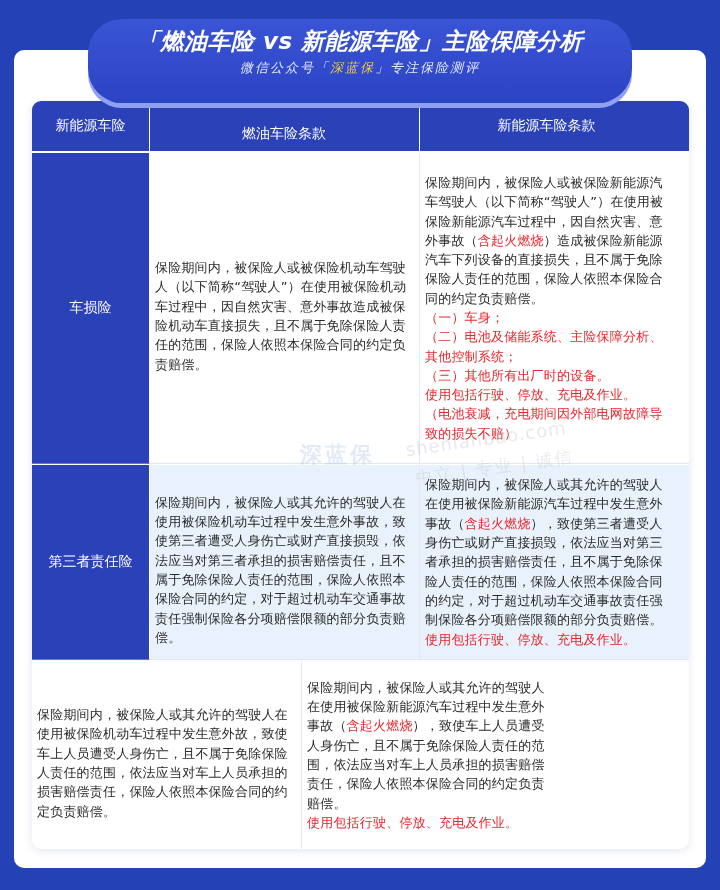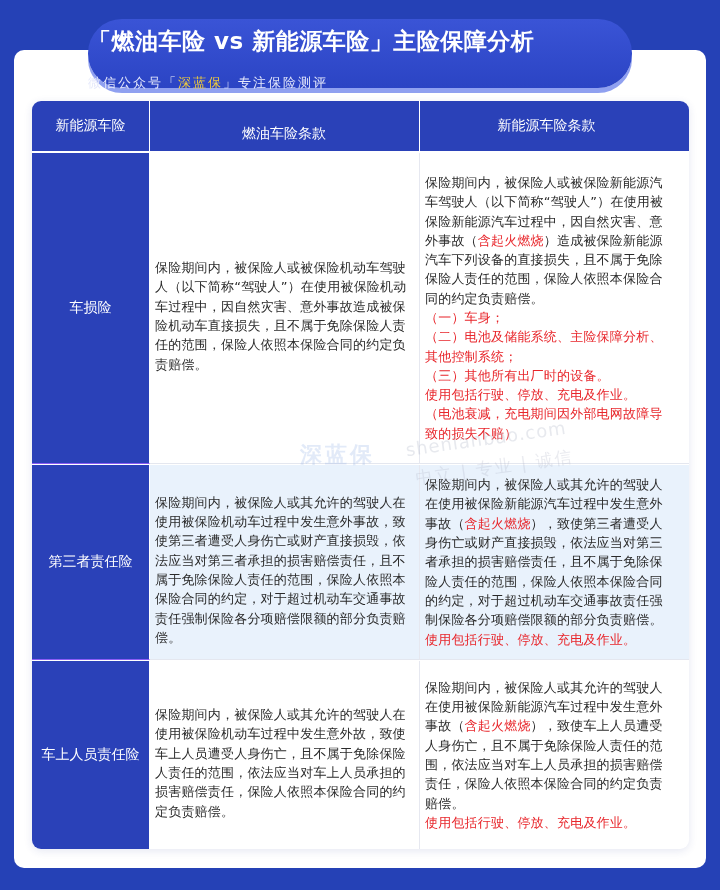--- a/index.html
+++ b/index.html
@@ -12,40 +12,41 @@
   .card {
     position: absolute;
     left: 14px; top: 50px;
     width: 692px; height: 818px;
     background: #ffffff;
     border-radius: 10px;
   }
   .banner {
     position: absolute;
     left: 88px; top: 19px;
-    width: 544px; height: 69px;
+    width: 544px; height: 84px;
     background: linear-gradient(180deg, #3a54d6 0%, #2b44c4 100%);
     border-radius: 34px;
     box-shadow: 0 5px 0 #8fa0f0;
-    text-align: left;
+    text-align: center;
     z-index: 2;
+    font-style: italic;
   }
   .banner-title {
     color: #ffffff;
     font-weight: bold;
     font-size: 23px;
     line-height: 26px;
     padding-top: 9px;
     letter-spacing: 0.5px;
   }
   .banner-sub {
     color: #e6e9fb;
     font-size: 13px;
     line-height: 18px;
-    margin-top: 20px;
+    margin-top: 5px;
     letter-spacing: 2px;
   }
   .banner-sub .brand { color: #f2cd3a; }
 
   .table {
     position: absolute;
     left: 32px; top: 101px;
     width: 657px; height: 748px;
     border-radius: 9px;
     overflow: hidden;
@@ -166,21 +167,20 @@
     </div>
     <div class="cell-ev">
       <div class="txt">
         <span>保险期间内，被保险人或其允许的驾驶人在使用被保险新能源汽车过程中发生意外事故（</span><span class="red">含起火燃烧</span><span>），致使第三者遭受人身伤亡或财产直接损毁，依法应当对第三者承担的损害赔偿责任，且不属于免除保险人责任的范围，保险人依照本保险合同的约定，对于超过机动车交通事故责任强制保险各分项赔偿限额的部分负责赔偿。</span>
         <span class="red blk">使用包括行驶、停放、充电及作业。</span>
       </div>
     </div>
   </div>
 
   <div class="row r3">
-    <div class="cell-label">车上人员责任险</div>
     <div class="cell-gas">
       <div class="txt">保险期间内，被保险人或其允许的驾驶人在使用被保险机动车过程中发生意外故，致使车上人员遭受人身伤亡，且不属于免除保险人责任的范围，依法应当对车上人员承担的损害赔偿责任，保险人依照本保险合同的约定负责赔偿。</div>
     </div>
     <div class="cell-ev">
       <div class="txt">
         <span>保险期间内，被保险人或其允许的驾驶人在使用被保险新能源汽车过程中发生意外事故（</span><span class="red">含起火燃烧</span><span>），致使车上人员遭受人身伤亡，且不属于免除保险人责任的范围，依法应当对车上人员承担的损害赔偿责任，保险人依照本保险合同的约定负责赔偿。</span>
         <span class="red blk">使用包括行驶、停放、充电及作业。</span>
       </div>
     </div>
   </div>

